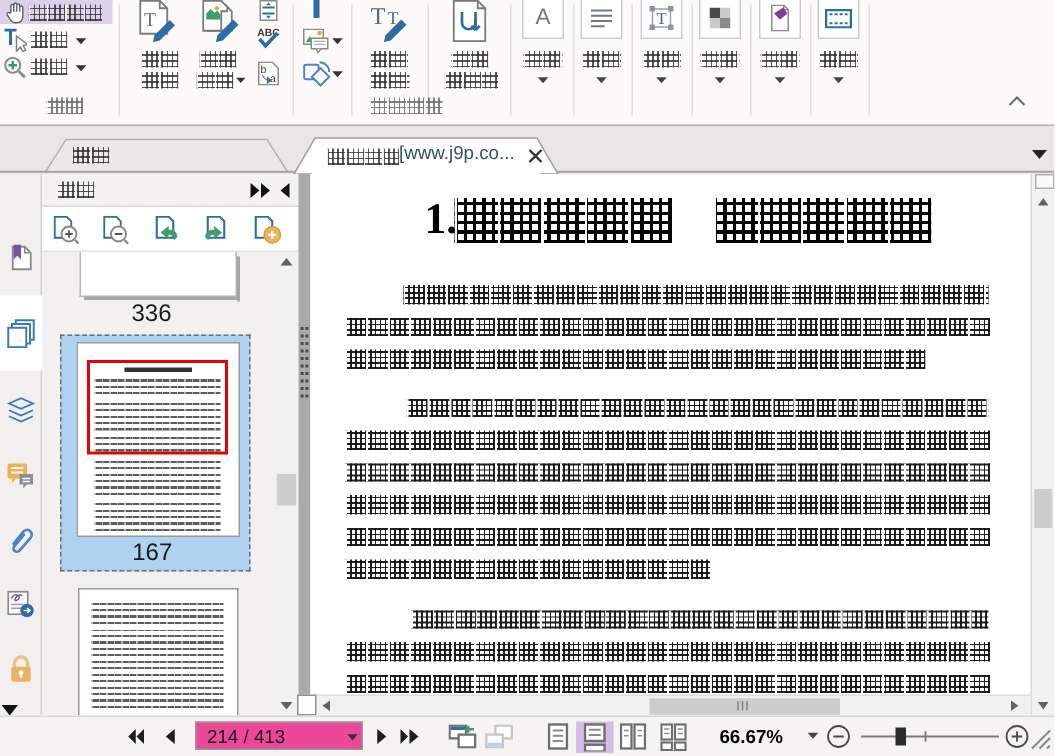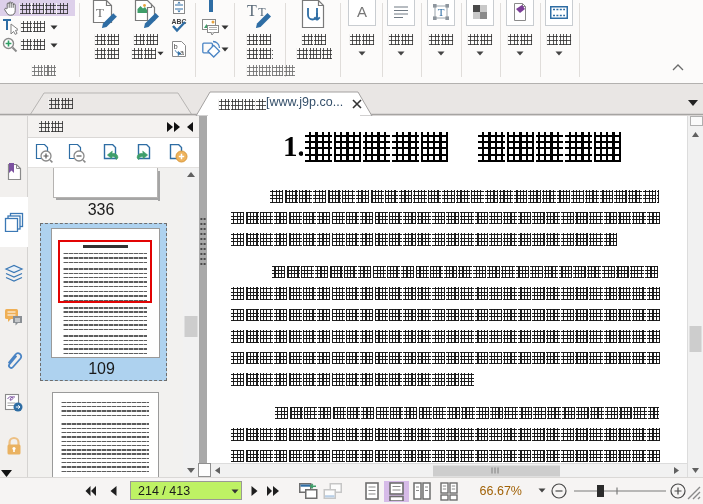--- a/index.html
+++ b/index.html
@@ -348,21 +348,21 @@
     <div class="abs" style="left:23px;top:112px;width:109px;height:130px;background:#fff;border:1px solid #9a9a9a;"></div>
 
     <div class="abs" style="left:30px;top:124px;width:94px;height:63px;border:2px solid #e20404;"></div>
 
     <div class="abs" style="left:55px;top:129px;width:45px;height:3px;background:#333;"></div>
     <div class="tmx" style="left:35px;top:135px;width:84px;height:12px;"></div>
     <div class="tmx" style="left:35px;top:150px;width:84px;height:21px;"></div>
     <div class="tmx" style="left:35px;top:174px;width:84px;height:11px;"></div>
     <div class="tmx" style="left:35px;top:189px;width:84px;height:25px;"></div>
     <div class="tmx" style="left:35px;top:217px;width:84px;height:21px;"></div>
-    <div class="abs" style="left:45px;top:244px;width:57px;height:17px;font-size:16px;color:#1a1a1a;text-align:center;">109</div>
+    <div class="abs" style="left:45px;top:244px;width:57px;height:17px;font-size:16px;color:#1a1a1a;text-align:center;">167</div>
 
     <div class="abs" style="left:24px;top:276px;width:107px;height:85px;background:#fff;border:1px solid #9a9a9a;border-bottom:none;"></div>
     <div class="tmx" style="left:33px;top:284px;width:88px;height:16px;"></div>
     <div class="tmx" style="left:33px;top:304px;width:88px;height:52px;"></div>
   </div>
 
   <div class="abs" style="left:155px;top:52px;width:16px;height:309px;background:#f1f1f1;">
     <svg width="16" height="309" viewBox="0 0 16 309" style="left:0;top:0;">
       <path d="M4,9 L8,4 L12,9 Z" fill="#606060"></path>
       <rect x="1.5" y="148" width="13" height="21" fill="#cdcdcd"></rect>
@@ -441,21 +441,21 @@
 
 <div class="abs" id="status" style="left:0;top:477px;width:703px;height:27px;background:#f6f4f3;border-top:1px solid #dad8d6;">
 
   <svg width="13" height="12" viewBox="0 0 13 12" style="left:84px;top:7px;">
     <path d="M6.5,1 L1.5,6 L6.5,11 Z" fill="#1e1e1e"></path>
       <path d="M12,1 L7,6 L12,11 Z" fill="#1e1e1e"></path>
   </svg>
   <svg width="9" height="12" viewBox="0 0 9 12" style="left:109px;top:7px;">
     <path d="M7.5,1 L1.5,6 L7.5,11 Z" fill="#1e1e1e"></path>
   </svg>
-  <div class="abs" style="left:130px;top:3px;width:112px;height:19px;background:#bef264;border:1px solid #9a9896;">
+  <div class="abs" style="left:130px;top:3px;width:112px;height:19px;background:#ec4899;border:1px solid #9a9896;">
     <div class="abs" style="left:7px;top:2px;font-size:12.5px;color:#1a1a1a;">214 / 413</div>
     <svg width="8" height="5" viewBox="0 0 8 5" style="left:100px;top:7px;">
         <path d="M0.5,0.5 L7.5,0.5 L4,4.5 Z" fill="#333"></path>
       </svg>
   </div>
   <svg width="9" height="12" viewBox="0 0 9 12" style="left:250px;top:7px;">
     <path d="M1.5,1 L7.5,6 L1.5,11 Z" fill="#1e1e1e"></path>
   </svg>
   <svg width="14" height="12" viewBox="0 0 14 12" style="left:266px;top:7px;">
     <path d="M1,1 L6,6 L1,11 Z" fill="#1e1e1e"></path>
@@ -491,21 +491,21 @@
     <path d="M3,5 h3 M3,8.5 h3 M12,5 h3 M12,8.5 h3" stroke="#8a8a8a" stroke-width="1.1"></path>
   </svg>
   <svg width="18" height="19" viewBox="0 0 18 19" style="left:440px;top:4px;">
     <rect x="1" y="1" width="7" height="10" fill="#fff" stroke="#6e6e6e" stroke-width="1.4"></rect>
     <rect x="10" y="1" width="7" height="10" fill="#fff" stroke="#6e6e6e" stroke-width="1.4"></rect>
     <rect x="1" y="13" width="7" height="5" fill="#fff" stroke="#6e6e6e" stroke-width="1.4"></rect>
     <rect x="10" y="13" width="7" height="5" fill="#fff" stroke="#6e6e6e" stroke-width="1.4"></rect>
     <path d="M2.8,4 h3.4 M2.8,7 h3.4 M11.8,4 h3.4 M11.8,7 h3.4" stroke="#8a8a8a" stroke-width="1"></path>
   </svg>
 
-  <div class="abs" style="left:470px;top:6px;width:52px;height:14px;font-size:12.5px;color:#a16207;text-align:right;">66.67%</div>
+  <div class="abs" style="left:470px;top:6px;width:52px;height:14px;font-size:12.5px;color:#000000;text-align:right;font-weight:bold;">66.67%</div>
   <svg width="8" height="5" viewBox="0 0 8 5" style="left:538px;top:10px;">
       <path d="M0.5,0.5 L7.5,0.5 L4,4.5 Z" fill="#444"></path>
     </svg>
   <svg width="16" height="16" viewBox="0 0 16 16" style="left:551px;top:5px;">
     <circle cx="8" cy="8" r="7" fill="none" stroke="#4a4a4a" stroke-width="1.2"></circle>
     <path d="M4.5,8 h7" stroke="#4a4a4a" stroke-width="1.2"></path>
   </svg>
   <svg width="100" height="16" viewBox="0 0 100 16" style="left:570px;top:5px;">
     <path d="M4,8 h92" stroke="#7a7a7a" stroke-width="1.2"></path>
     <path d="M47,4.5 v7" stroke="#7a7a7a" stroke-width="1.2"></path>

